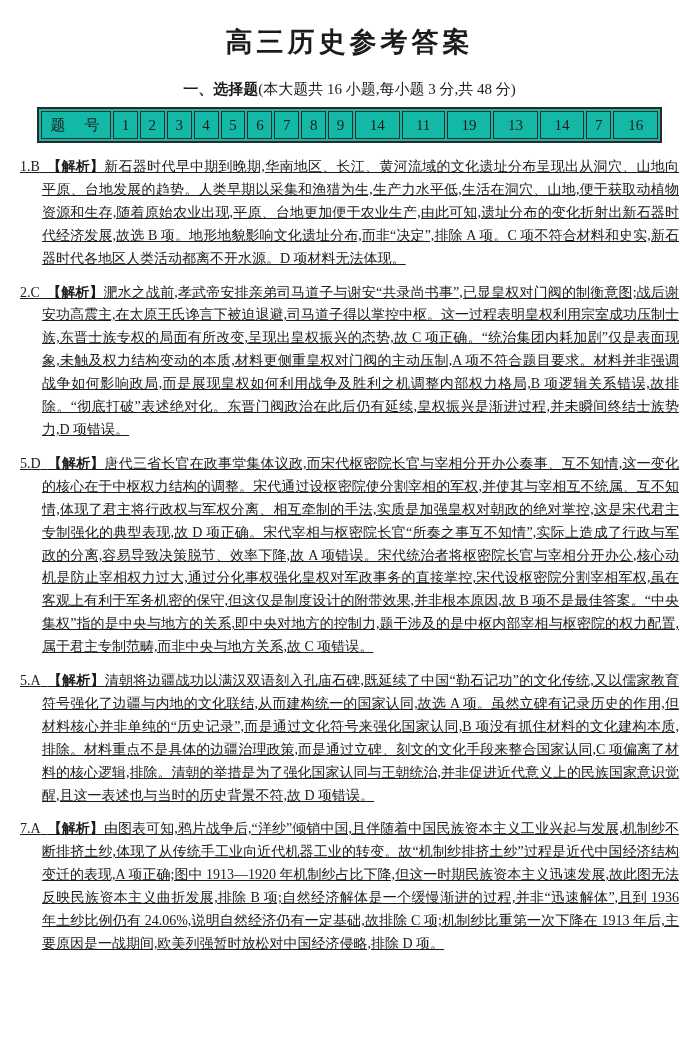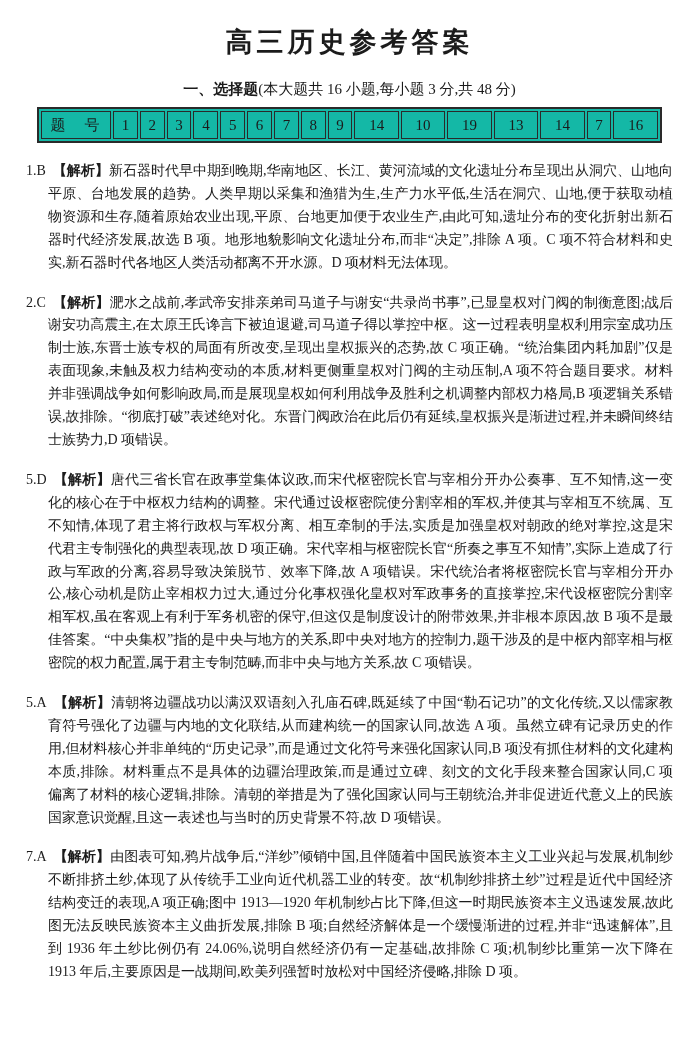--- a/index.html
+++ b/index.html
@@ -47,26 +47,27 @@
     height:24px;
     padding:1px 0;
   }
   table.answer-table td.hdr {
     width:68px;
     letter-spacing:2px;
   }
 
   .explanations { margin-top:4px; }
   p.exp {
-    margin:16px;
+    margin:10px;
     padding-left:22px;
     text-indent:-22px;
     text-align:justify;
     font-size:14px;
     line-height:22.9px;
+    text-decoration:underline;
   }
   p.exp .lab {
     font-family:"Liberation Sans","DejaVu Sans",sans-serif;
     font-weight:bold;
   }
 </style>
 </head>
 <body>
 
 <div class="page">
@@ -82,21 +83,21 @@
       <td>1</td>
           <td>2</td>
           <td>3</td>
           <td>4</td>
           <td>5</td>
           <td>6</td>
           <td>7</td>
           <td>8</td>
           <td>9</td>
           <td>14</td>
-          <td>10</td>
+          <td>11</td>
           <td>19</td>
           <td>13</td>
           <td>14</td>
           <td>7</td>
           <td>16</td>
         </tr>
     </tbody>
   </table>
 
   <div class="explanations" id="explanations">

